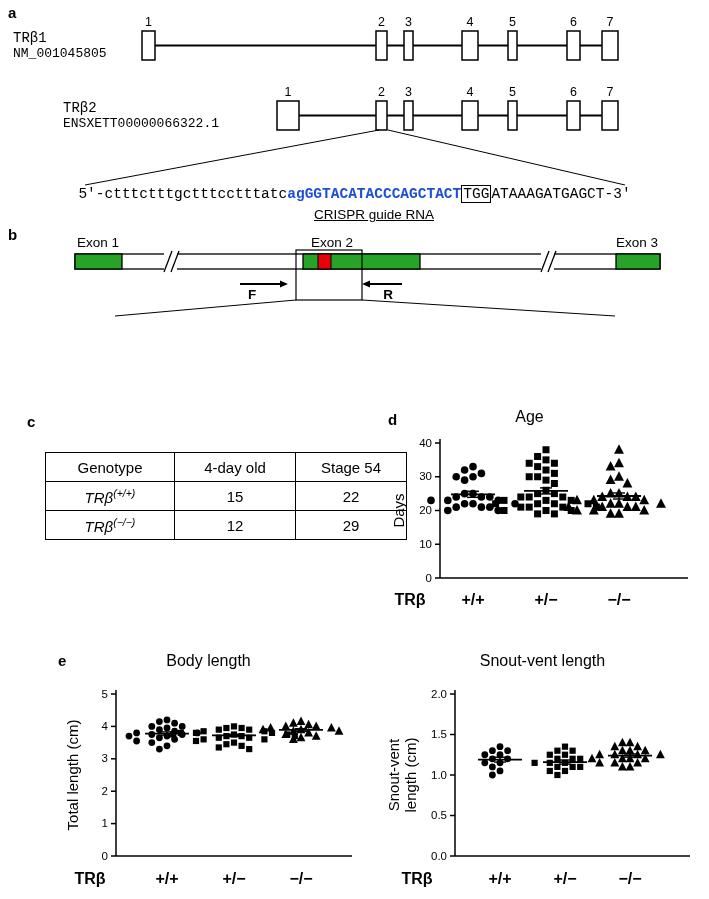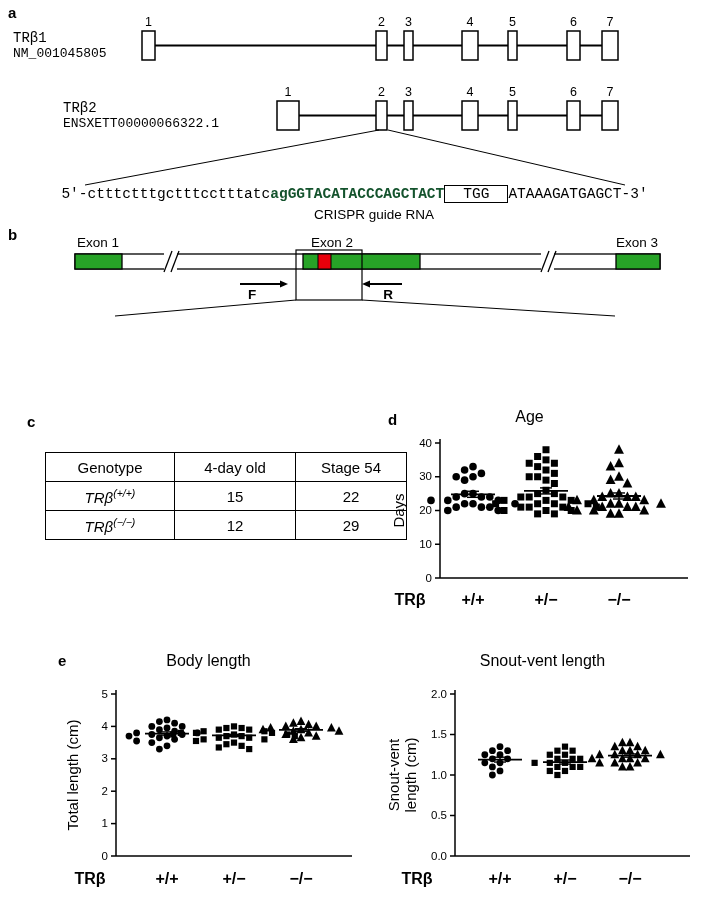--- a/index.html
+++ b/index.html
@@ -1,23 +1,23 @@
 <!DOCTYPE html>
 <html><head>
 <meta charset="utf-8">
 <style>
   html,body{margin:0;padding:0;}
   body{width:709px;height:899px;background:#fff;font-family:"Liberation Sans",sans-serif;color:#000;}
   #fig{position:relative;width:709px;height:899px;background:#fff;overflow:hidden;}
   .plabel{position:absolute;font-size:15px;font-weight:bold;}
   svg{position:absolute;display:block;overflow:visible;}
   .seq{position:absolute;font-family:"Liberation Mono",monospace;font-size:14.5px;white-space:pre;}
-  .guide{color:#14532d;font-weight:bold;}
-  .pam{border:1.3px solid #000;padding:0 18px;}
-  .crispr{position:absolute;font-size:13.5px;text-align:center;}
+  .guide{color:#1d4ed8;font-weight:bold;}
+  .pam{border:1.3px solid #000;padding:0 1px;}
+  .crispr{position:absolute;font-size:13.5px;text-align:center;text-decoration:underline;}
   .seqlabel{display:inline-block;width:98px;}
   #geno-table{position:absolute;left:45px;top:452px;border-collapse:collapse;font-size:15px;padding-left:46px;}
   #geno-table th,#geno-table td{border:1.4px solid #000;font-weight:normal;text-align:center;padding:3.5px 8px;height:21px;}
   #geno-table th:nth-child(1),#geno-table td:nth-child(1){width:112px;}
   #geno-table th:nth-child(2),#geno-table td:nth-child(2){width:104px;}
   #geno-table th:nth-child(3),#geno-table td:nth-child(3){width:94px;}
   .geno-name{font-style:italic;}
   .geno-name sup{font-size:10.5px;}
 </style>
 </head>

